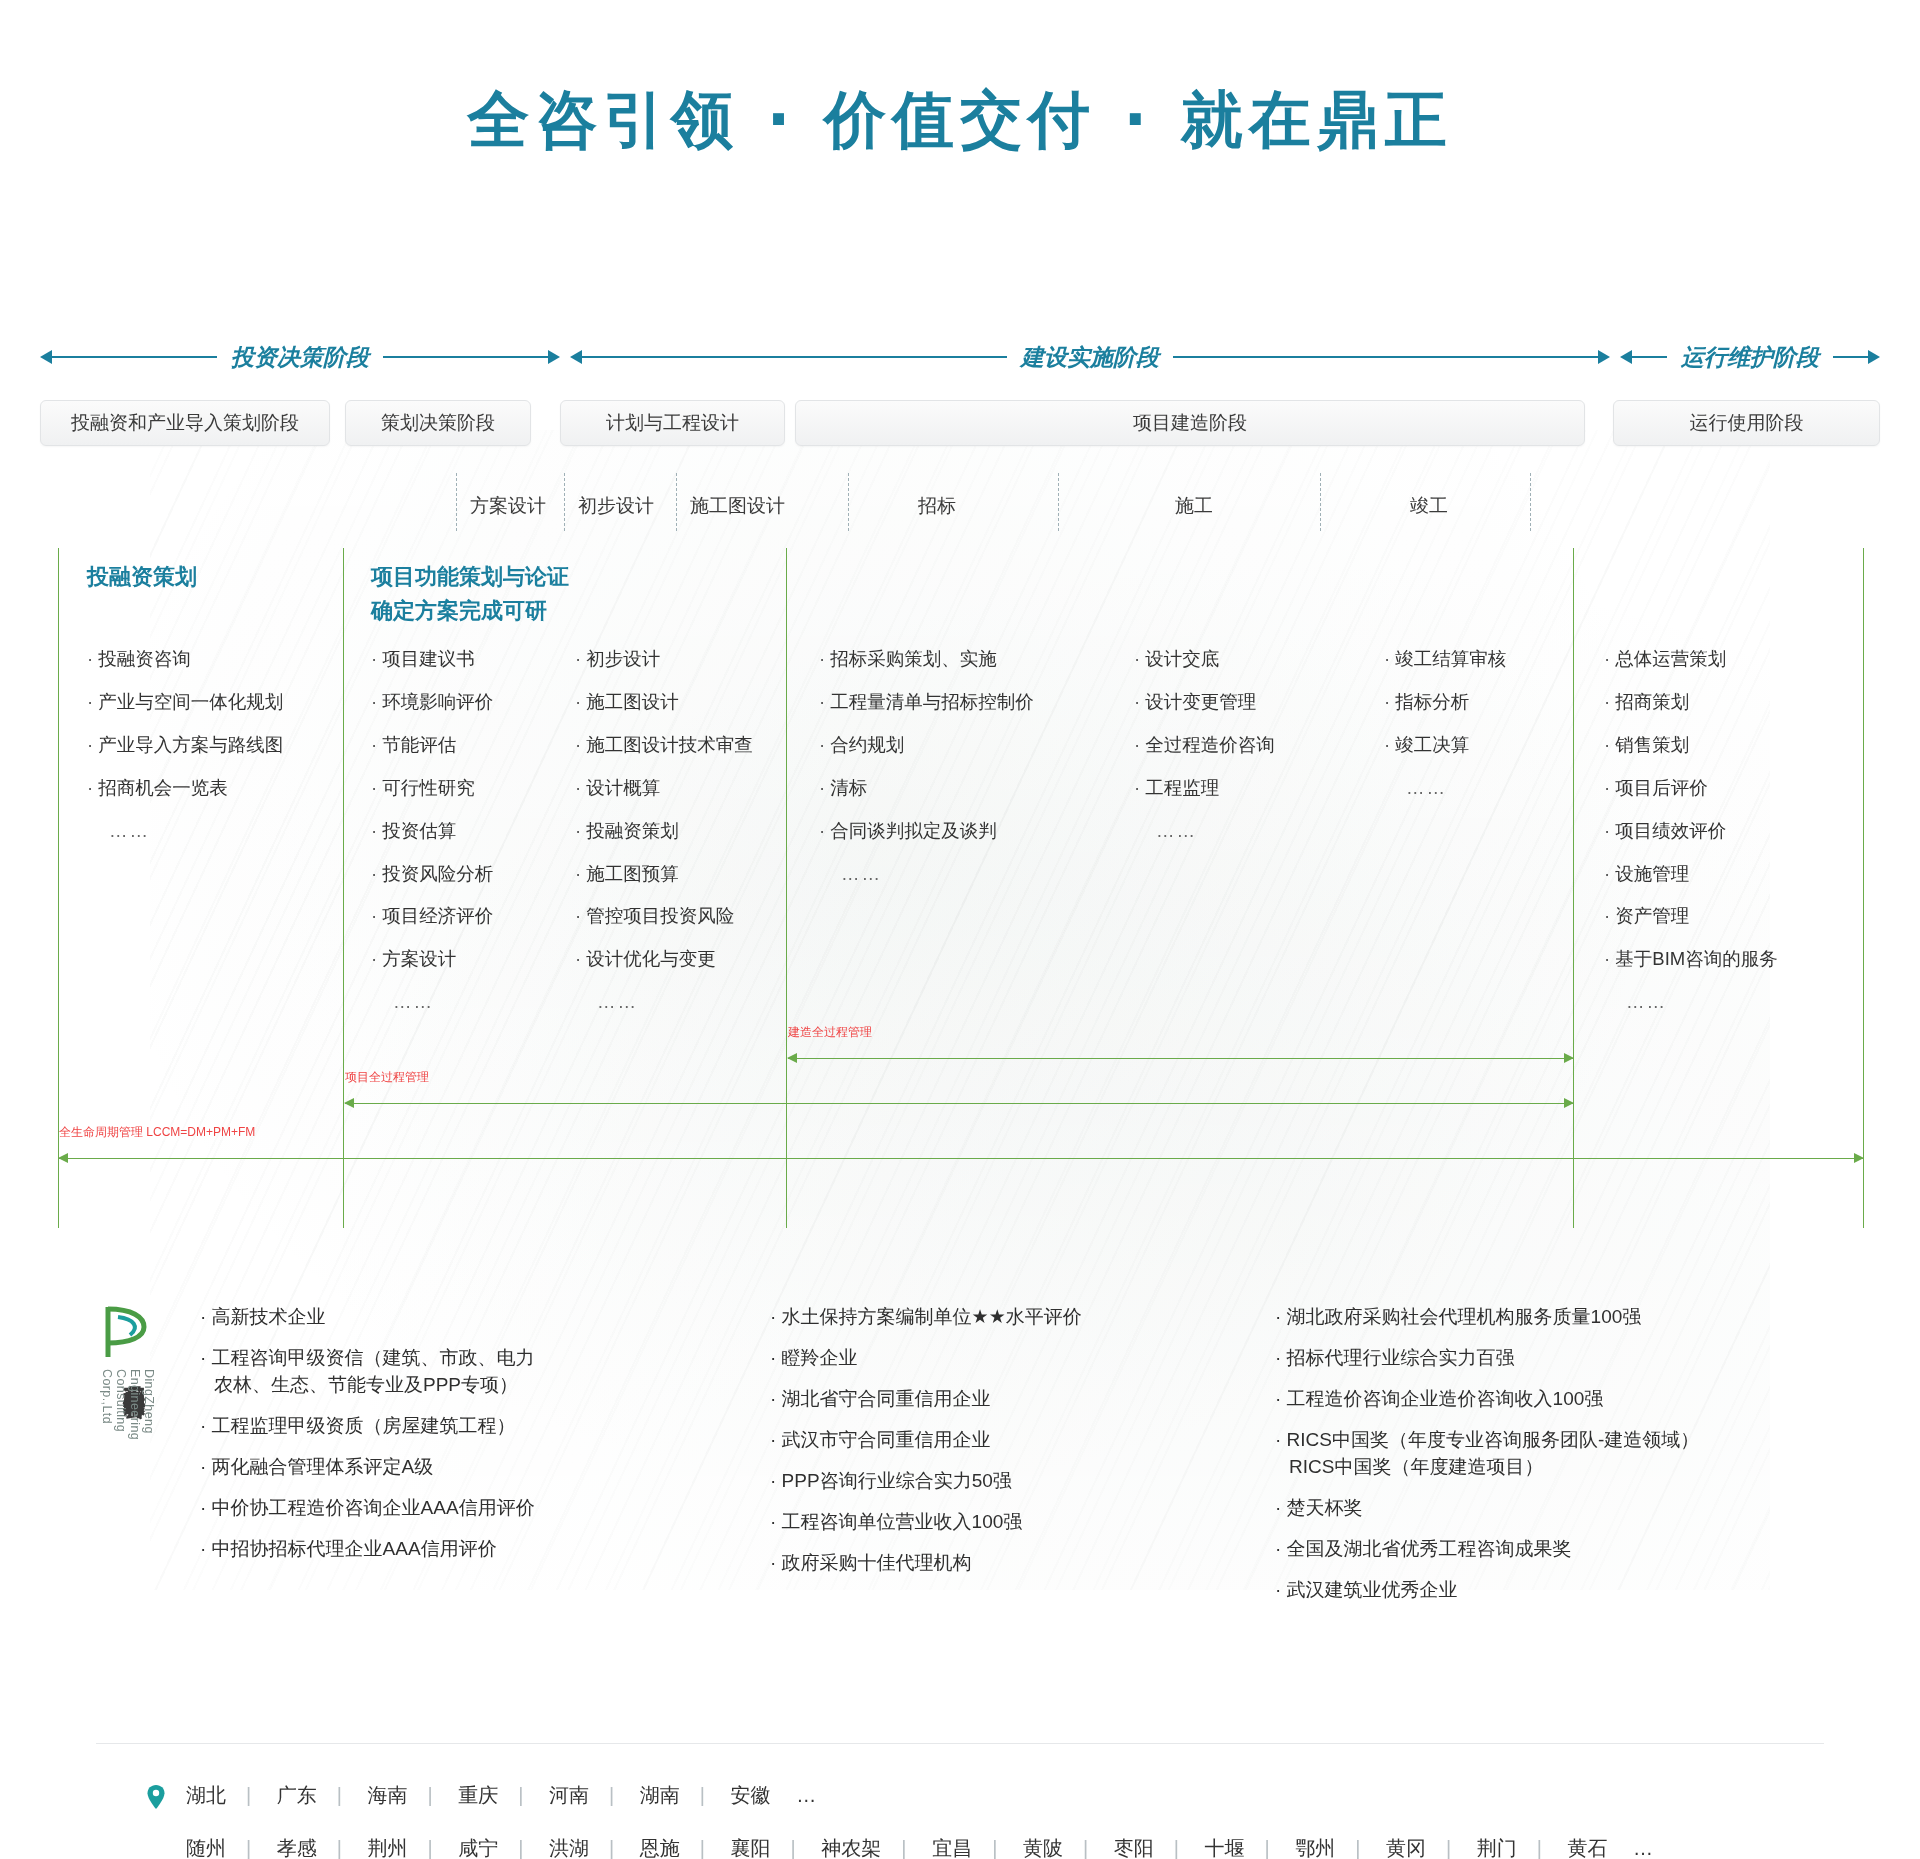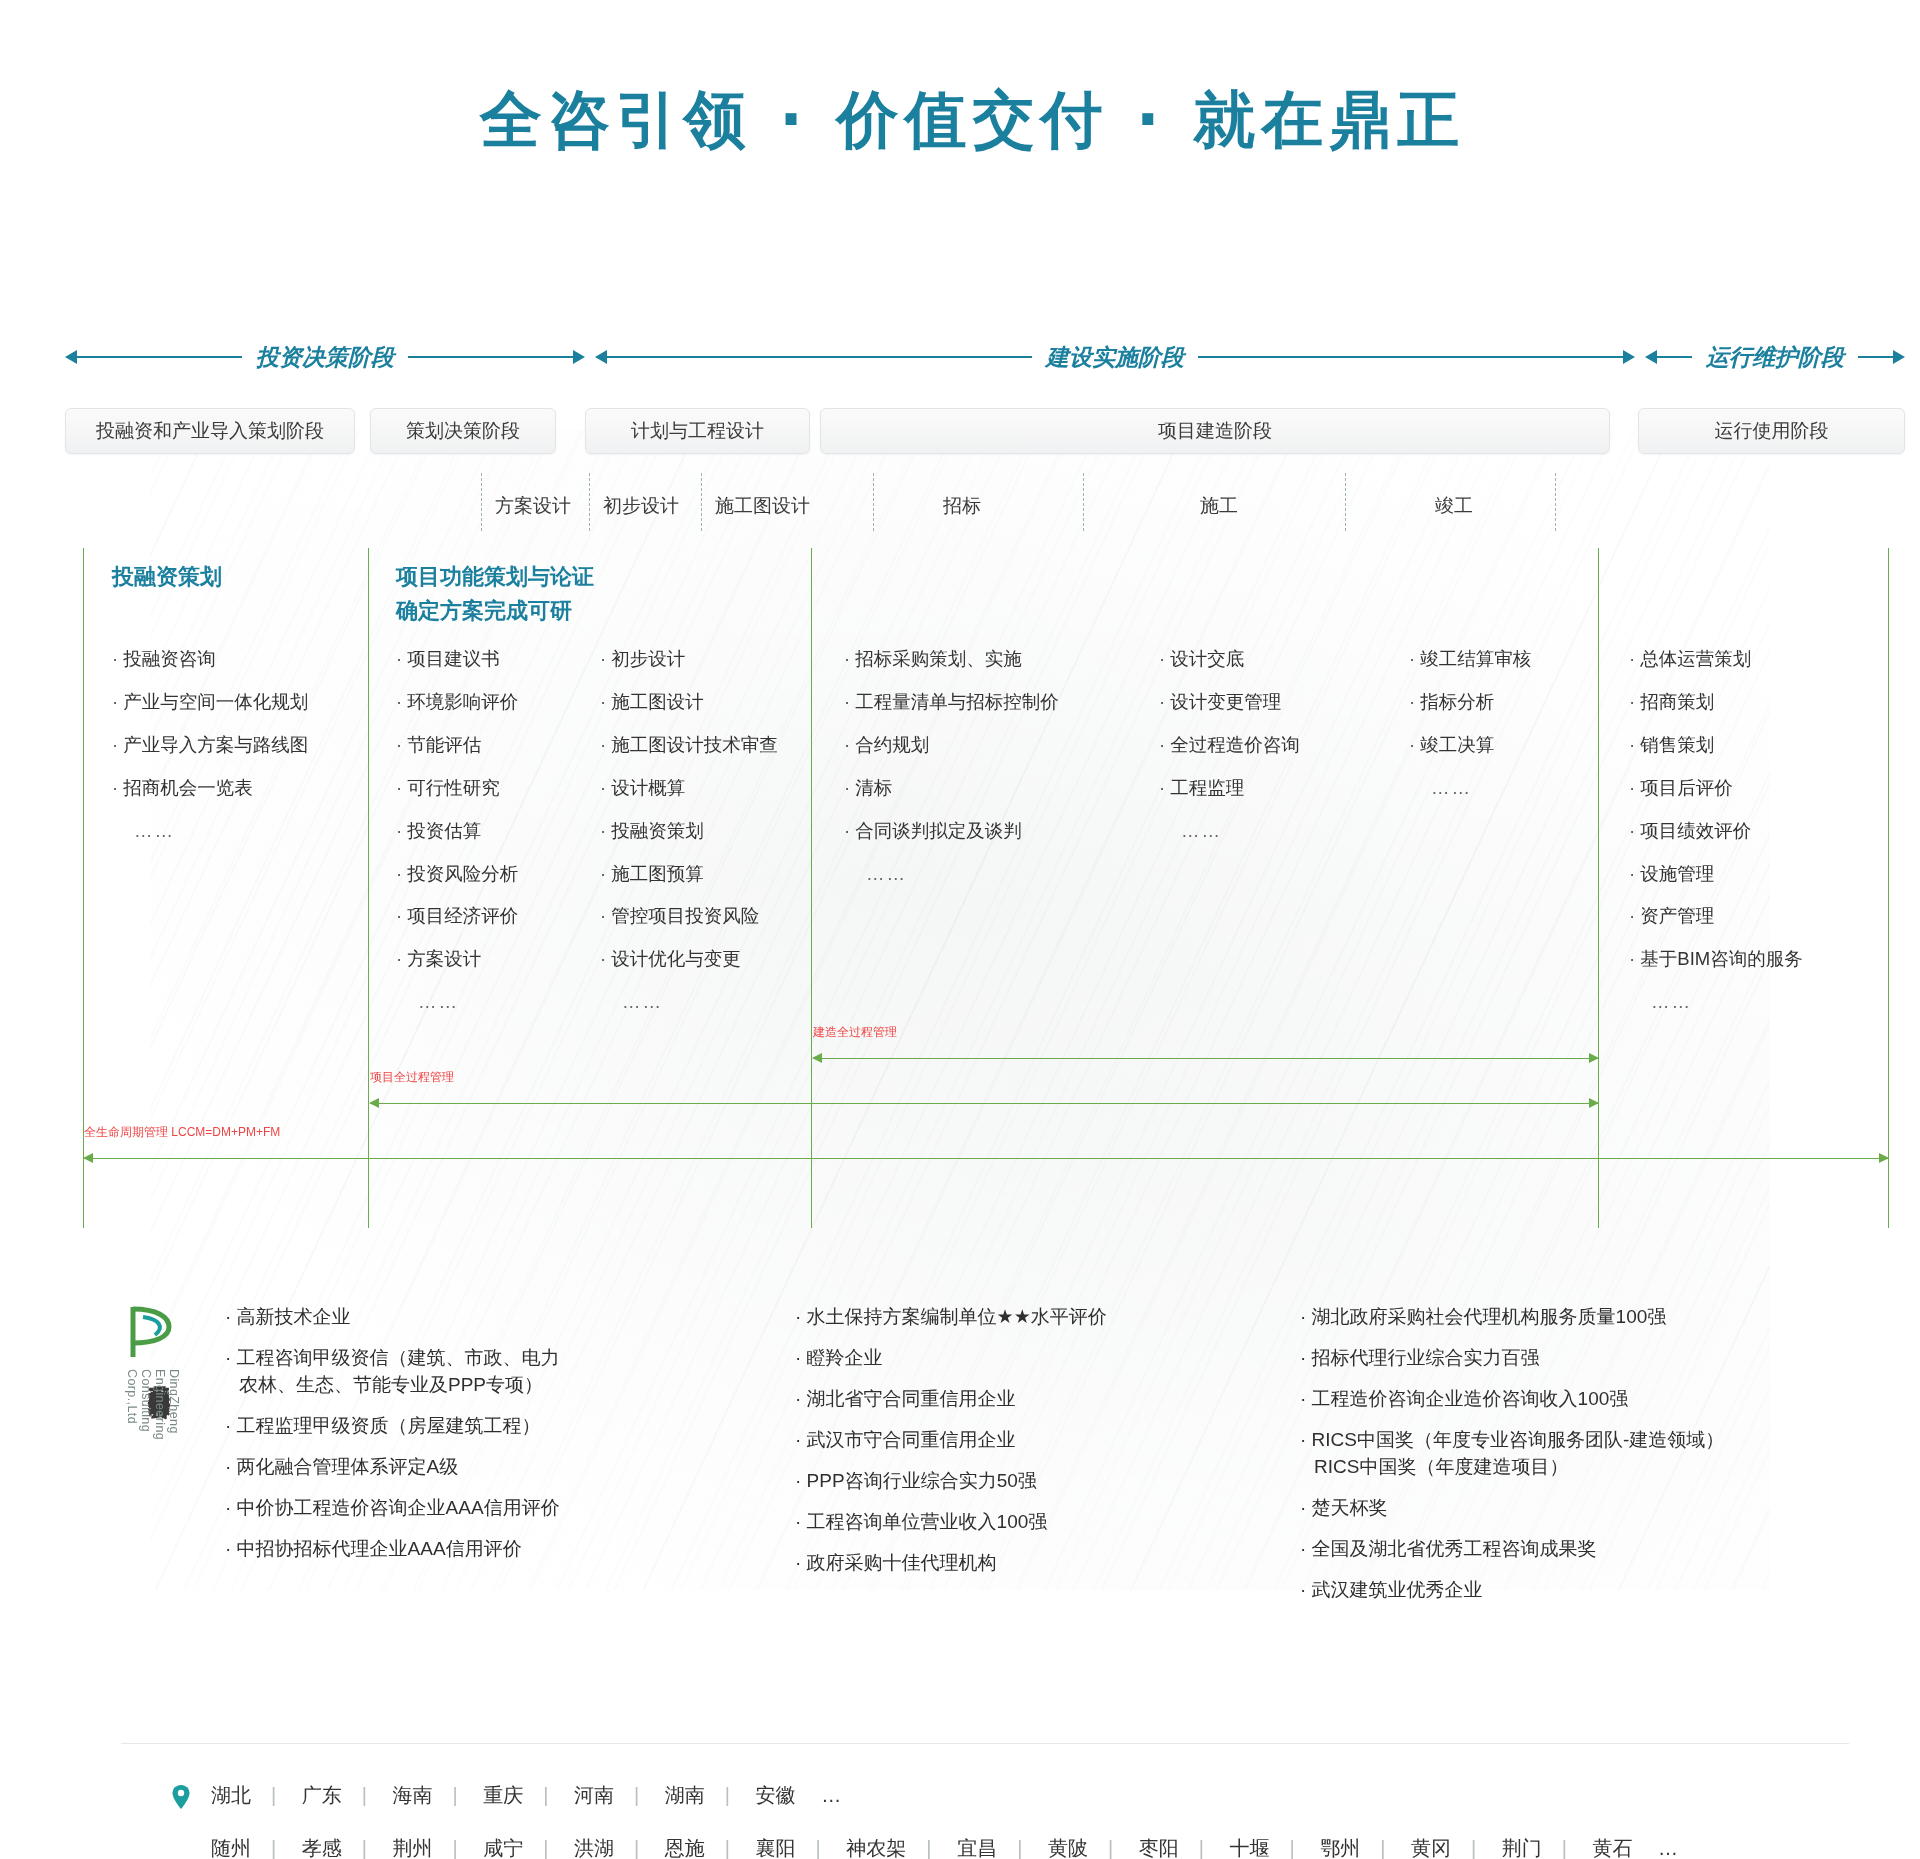--- a/index.html
+++ b/index.html
@@ -28,21 +28,21 @@
     pointer-events: none;
     z-index: 0;
   }
   .bg-illustration::after {
     content: "";
     position: absolute; inset: 0;
     background:
       linear-gradient(to bottom, rgba(255,255,255,0.55), rgba(255,255,255,0.25) 40%, rgba(255,255,255,0.55));
   }
 
-  .layer { position: relative; z-index: 2; margin-left: 25px; }
+  .layer { position: relative; z-index: 2; }
 
   
   .title {
     text-align: center;
     margin-top: 78px;
     font-size: 62px;
     font-weight: bold;
     letter-spacing: 6px;
     color: #1b7f9e;
     font-family: "DejaVu Sans", sans-serif;
@@ -77,21 +77,21 @@
     font-weight: bold;
     font-style: italic;
     color: #1b7f9e;
     white-space: nowrap;
     font-family: "DejaVu Sans", sans-serif;
   }
 
   
   .stage-boxes {
     position: absolute;
-    top: 330px; left: 40px; right: 40px;
+    top: 322px; left: 40px; right: 40px;
     height: 50px;
     text-align: center;
   }
   .stage-box {
     position: absolute;
     height: 46px;
     background: linear-gradient(to bottom, #fbfbfb, #f0f1f2);
     border: 1px solid #e2e4e6;
     border-radius: 6px;
     display: flex; align-items: center; justify-content: center;

